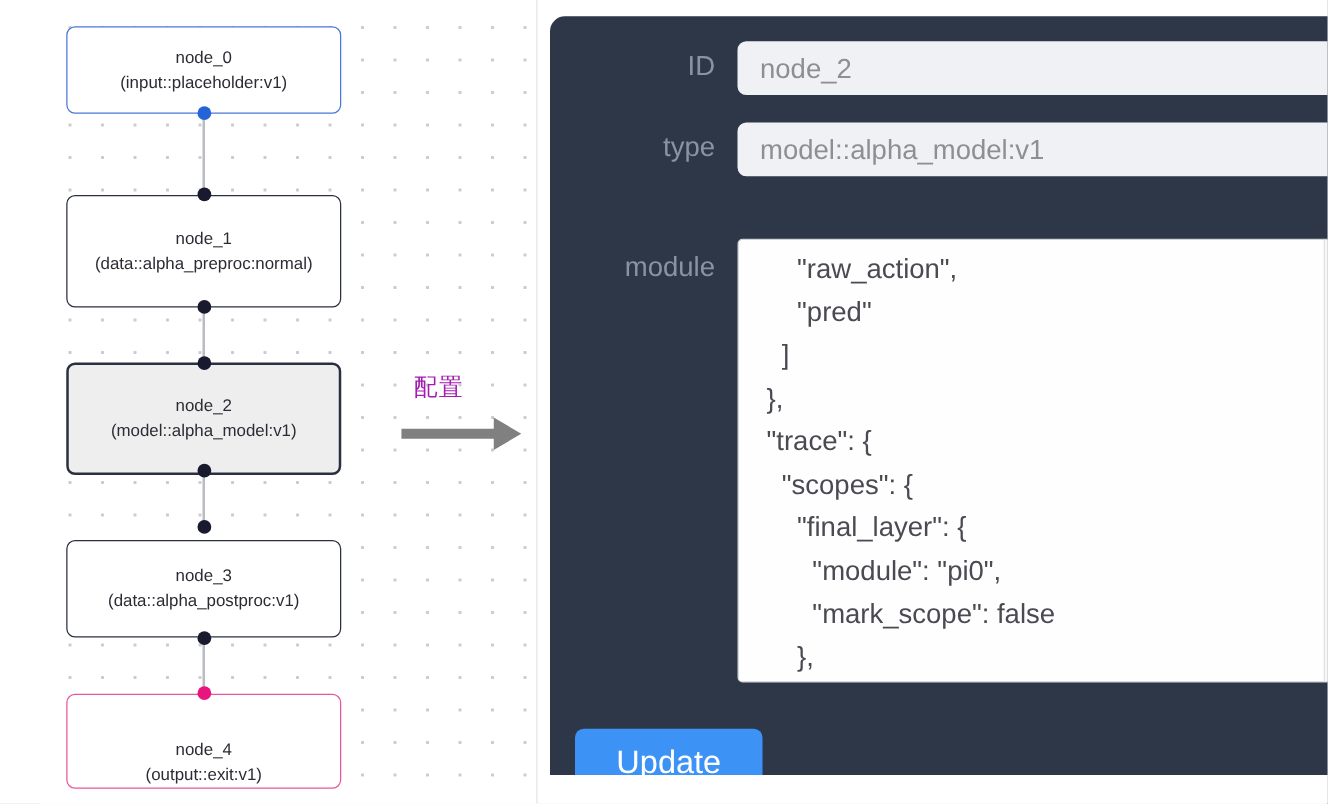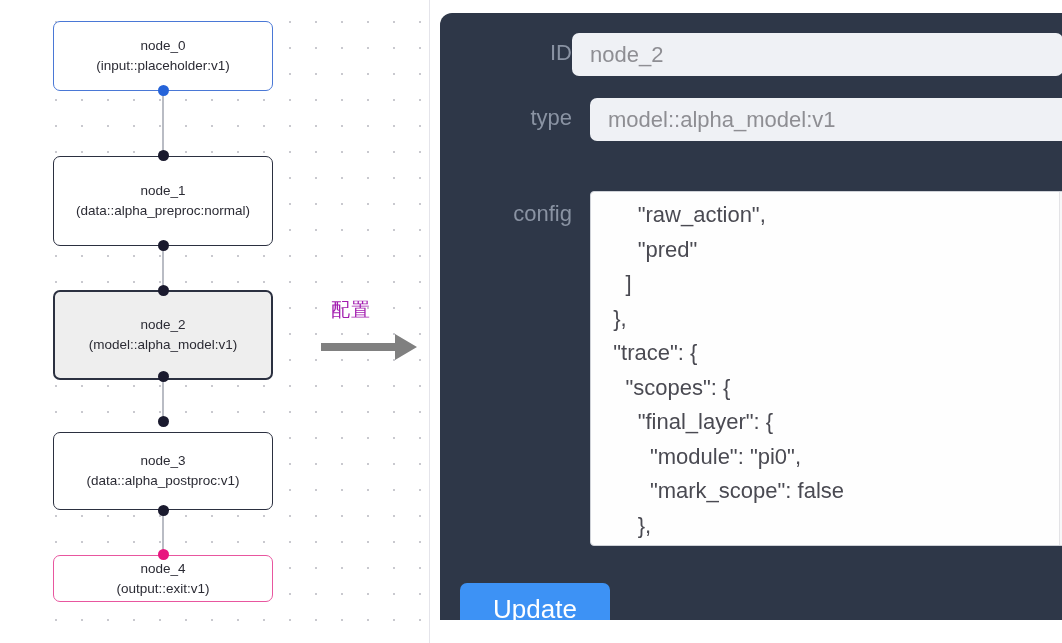--- a/index.html
+++ b/index.html
@@ -149,21 +149,21 @@
     color: #8e8e93;
     font-size: 22px;
     font-family: "Liberation Sans", sans-serif;
     padding: 0 18px;
     box-sizing: border-box;
     outline: none;
   }
 
   
   .row-id { left: 20px; top: 20px; }
-  .row-id .form-label { width: 112px; }
+  .row-id .form-label { width: 112px; padding-right: 18px; }
   .row-id .field { width: 491px; height: 43px; line-height: 43px; }
 
   
   .row-type { left: 20px; top: 85px; }
   .row-type .form-label { width: 112px; padding-right: 18px; }
   .row-type .field { width: 491px; height: 43px; line-height: 43px; }
 
   
   .row-config { left: 20px; top: 178px; }
   .row-config .form-label { width: 112px; padding-right: 18px; line-height: 46px; }
@@ -283,21 +283,21 @@
     <div class="handle" style="top:285px;"></div>
     <div class="handle" style="top:371px;"></div>
 
     <div class="node" style="top:432px; height:78px;">
       <div class="node-label">node_3
 (data::alpha_postproc:v1)</div>
     </div>
     <div class="handle" style="top:416px;"></div>
     <div class="handle" style="top:505px;"></div>
 
-    <div class="node output-node" style="top:555px; height:47px;">
+    <div class="node output-node" style="top:555px; height:76px;align-items:flex-end;">
       <div class="node-label">node_4
 (output::exit:v1)</div>
     </div>
     <div class="handle pink" style="top:549px;"></div>
 
   </div>
 
   <div class="annotation">
     <div class="annotation-label">配置</div>
     <svg class="annotation-arrow" width="100" height="30" viewBox="0 0 100 30">
@@ -311,21 +311,21 @@
       <div class="form-label">ID</div>
       <input class="field" type="text" readonly="" value="node_2" style="">
     </div>
 
     <div class="form-row row-type">
       <div class="form-label">type</div>
       <input class="field" type="text" readonly="" value="model::alpha_model:v1" style="">
     </div>
 
     <div class="form-row row-config">
-      <div class="form-label">config</div>
+      <div class="form-label">module</div>
       <div class="config-wrap">
         <pre class="config-area">      "raw_action",
       "pred"
     ]
   },
   "trace": {
     "scopes": {
       "final_layer": {
         "module": "pi0",
         "mark_scope": false

